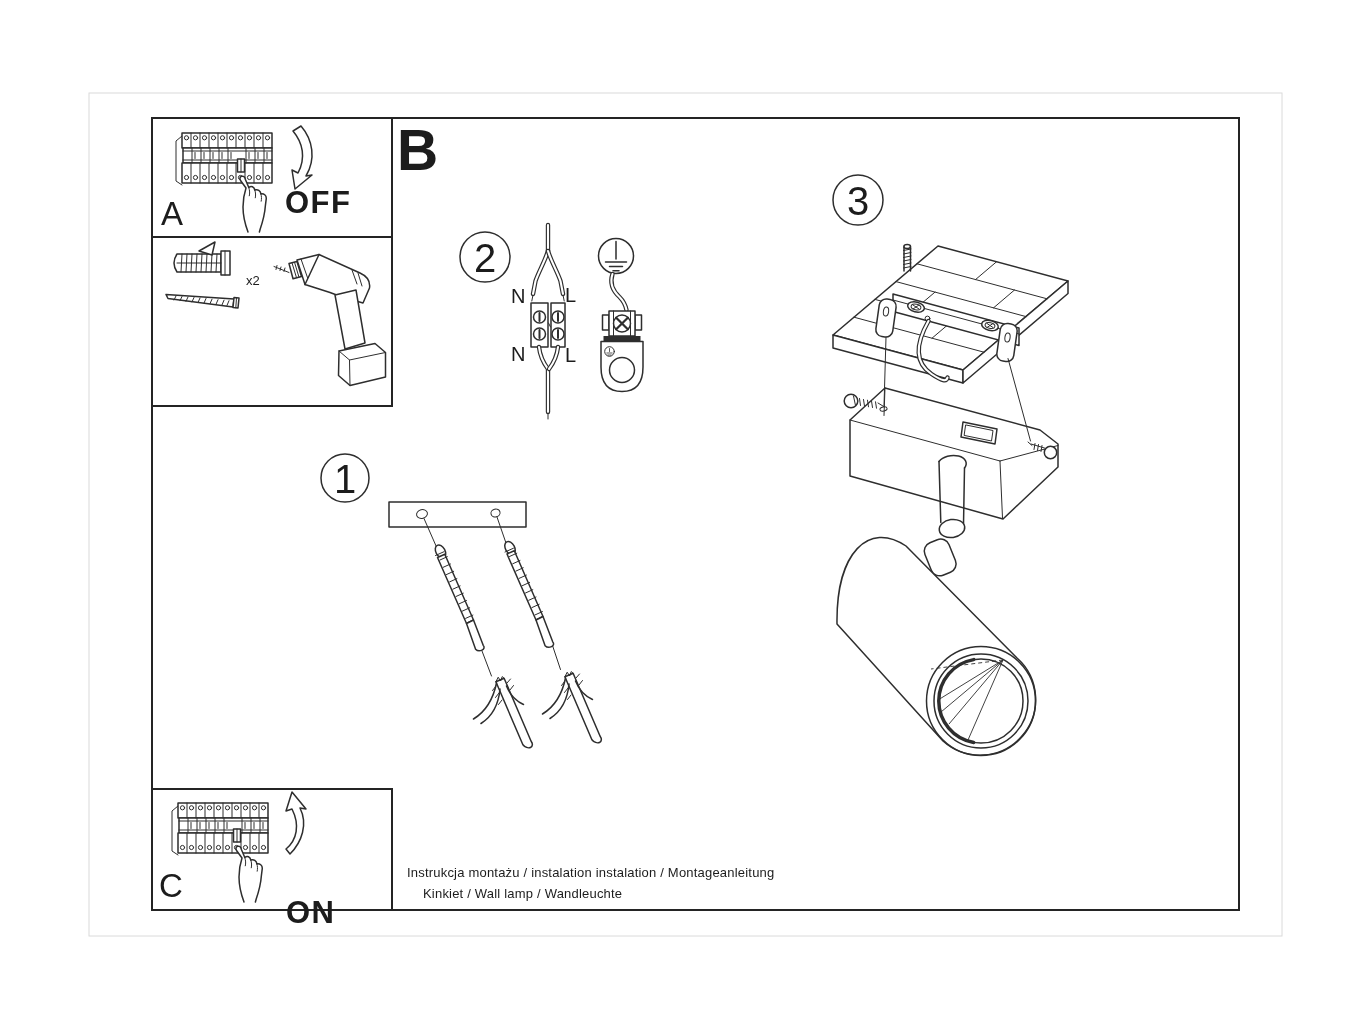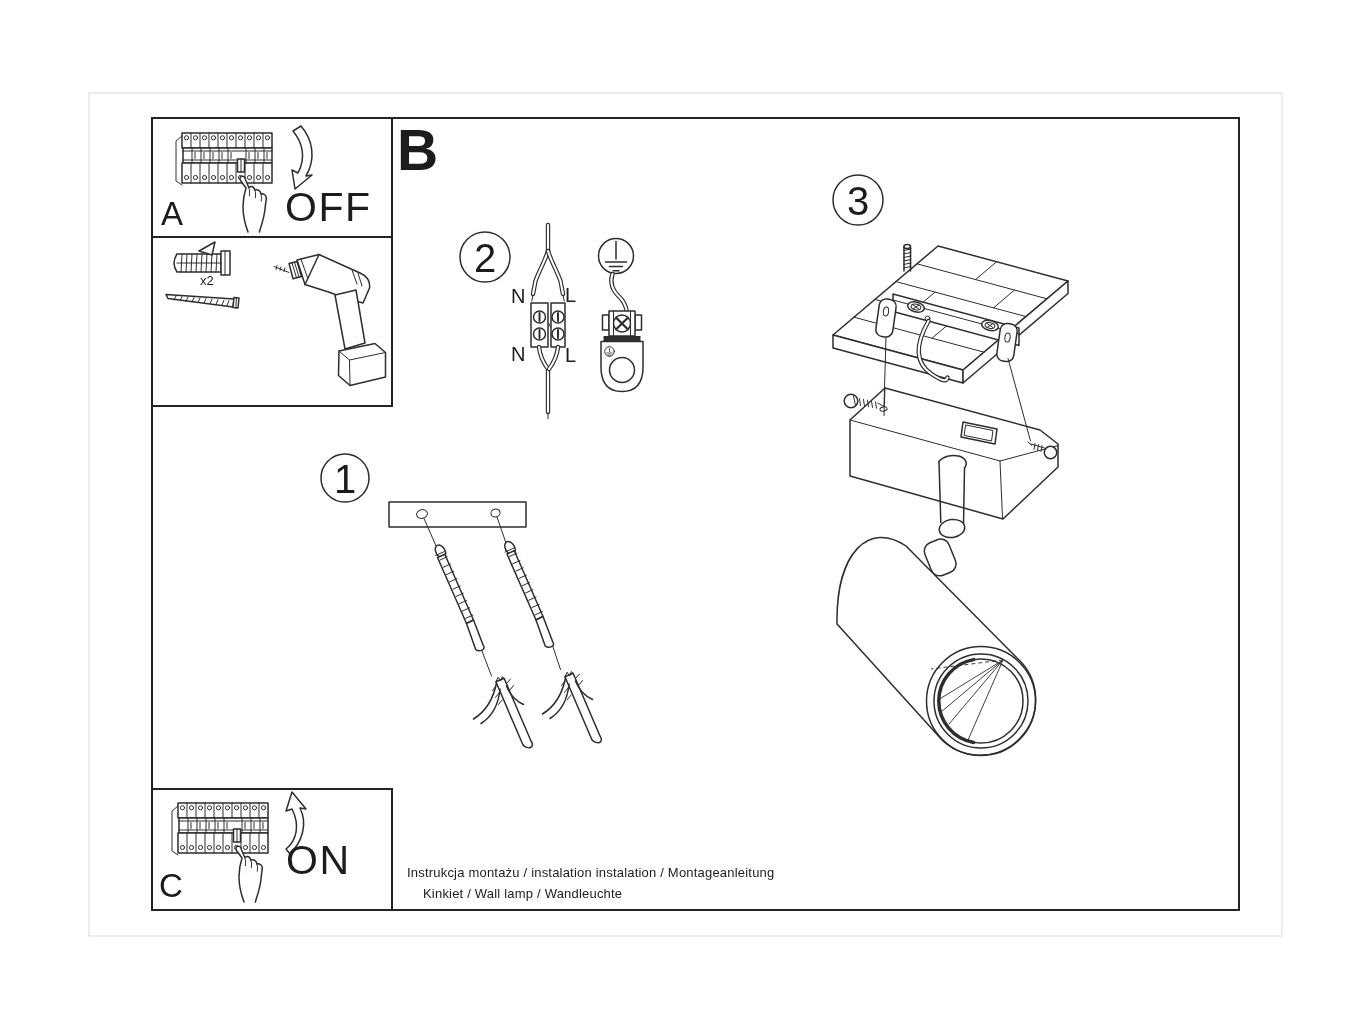--- a/index.html
+++ b/index.html
@@ -2,24 +2,24 @@
 <html><head>
 <meta charset="utf-8">
 <style>
   html,body{margin:0;padding:0;background:#fff;}
   .canvas{position:relative;width:1368px;height:1026px;background:#fff;overflow:hidden;
           font-family:"Liberation Sans", sans-serif;color:#1c1c1c;}
   .art{position:absolute;left:0;top:0;}
   .t{position:absolute;white-space:pre;line-height:1;}
   .big-b{font-size:57px;font-weight:700;letter-spacing:-1px;}
   .sec{font-size:33px;font-weight:400;}
-  .act{font-size:41px;font-weight:400;letter-spacing:1.5px;}
+  .act{font-size:31px;font-weight:700;letter-spacing:1.5px;}
   .num{font-size:40px;font-weight:400;width:40px;text-align:center;}
   .nl{font-size:20px;font-weight:400;}
-  .sm{font-size:13px;}
+  .sm{font-size:13px;margin-left:46px;}
   .ft{font-size:13px;letter-spacing:.2px;}
   
   .ln{fill:none;stroke:#2e2e2e;stroke-width:1.5;stroke-linecap:round;stroke-linejoin:round;}
   .fw{fill:#ffffff;stroke:#2e2e2e;stroke-width:1.5;stroke-linejoin:round;stroke-linecap:round;}
   .tn{stroke-width:1;}
   .bd{fill:none;stroke:#242424;stroke-width:2;}
   .fr{fill:none;stroke:#dadada;stroke-width:1;}
   .wo{fill:none;stroke:#2e2e2e;stroke-width:4.4;stroke-linecap:round;}
   .wi{fill:none;stroke:#ffffff;stroke-width:2.1;stroke-linecap:round;}
 </style>
@@ -269,17 +269,17 @@
 <div class="t big-b" style="left:397px;top:122px;">B</div>
 <div class="t sm" style="left:200px;top:274px;">x2</div>
 <div class="t num" style="left:325px;top:459px;">1</div>
 <div class="t num" style="left:465px;top:238px;">2</div>
 <div class="t num" style="left:838px;top:181px;">3</div>
 <div class="t nl" style="left:511px;top:286px;">N</div>
 <div class="t nl" style="left:565px;top:285px;">L</div>
 <div class="t nl" style="left:511px;top:344px;">N</div>
 <div class="t nl" style="left:565px;top:345px;">L</div>
 <div class="t sec" style="left:159px;top:869px;">C</div>
-<div class="t act" style="left:286px;top:840px;">ON</div>
+<div class="t act" style="left:286px;top:897px;">ON</div>
 <div class="t ft" style="left:407px;top:866px;">Instrukcja montażu / instalation instalation / Montageanleitung</div>
 <div class="t ft" style="left:407px;top:887px;margin-left:16px;">Kinkiet / Wall lamp / Wandleuchte</div>
 
 </div>
 
 </body></html>

